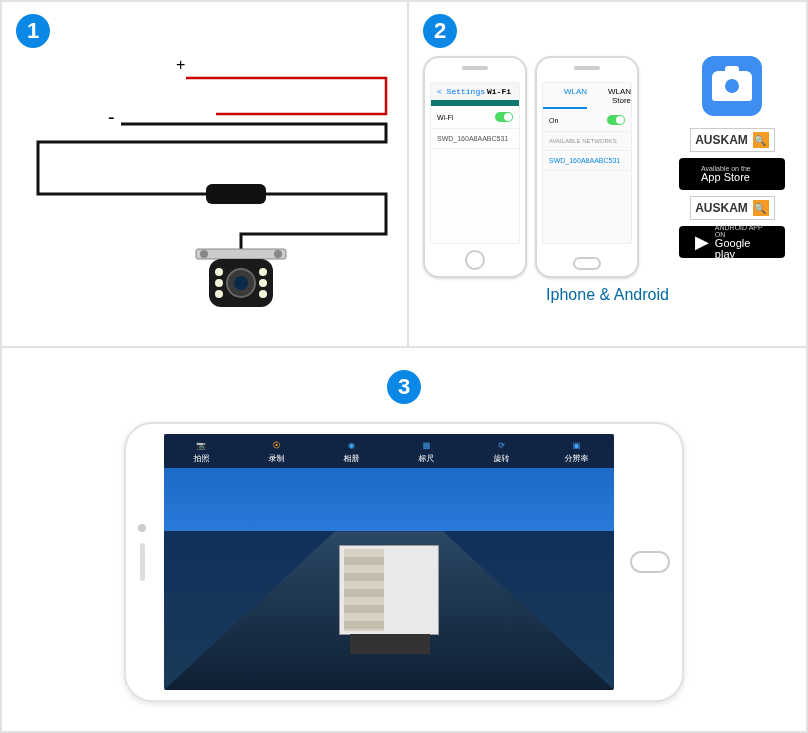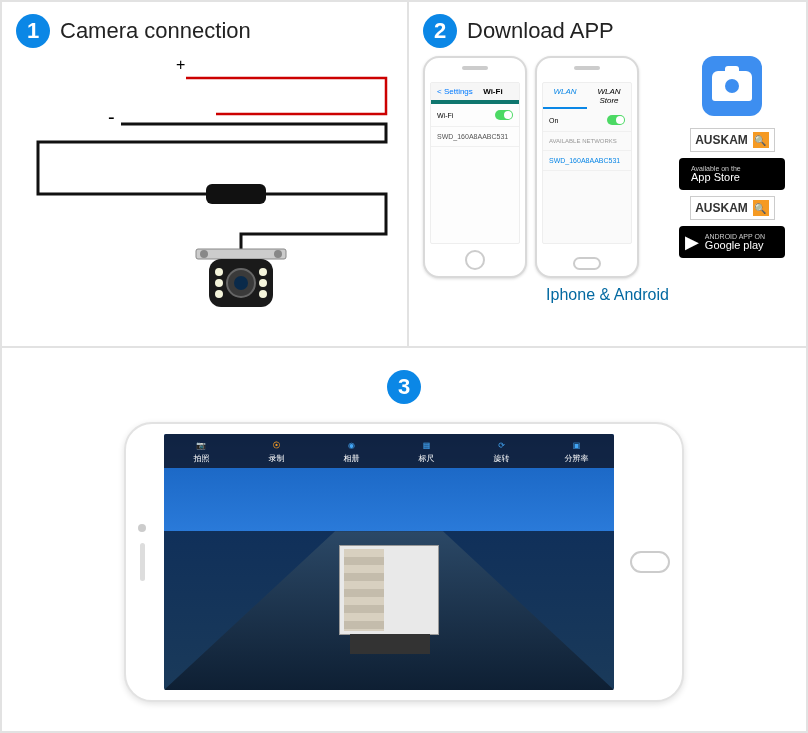--- a/index.html
+++ b/index.html
@@ -20,39 +20,39 @@
   .plus-label { position: absolute; top: 2px; left: 160px; font-size: 16px; }
   .minus-label { position: absolute; top: 52px; left: 92px; font-size: 20px; }
   
   
   .phones-row { display: flex; gap: 8px; margin-top: 8px; align-items: flex-start; }
   .phone { width: 104px; height: 222px; border: 2px solid #d9d9d9; border-radius: 16px; background: #fff; position: relative; box-shadow: 0 1px 3px rgba(0,0,0,.15); }
   .phone .speaker { position: absolute; top: 8px; left: 50%; transform: translateX(-50%); width: 26px; height: 4px; background: #ccc; border-radius: 2px; }
   .phone .home-btn { position: absolute; bottom: 6px; left: 50%; transform: translateX(-50%); width: 20px; height: 20px; border: 2px solid #ccc; border-radius: 50%; }
   .phone .home-btn.rect { width: 28px; height: 13px; border-radius: 7px; }
   .phone .screen { position: absolute; top: 24px; left: 5px; right: 5px; bottom: 32px; background: #fdfdfd; border: 1px solid #eee; border-radius: 2px; overflow: hidden; }
-  .wifi-header { background: #f6f6f6; padding: 4px 6px; font-size: 8px; border-bottom: 4px solid #0f766e; display: flex; justify-content: space-between; }
+  .wifi-header { background: #f6f6f6; padding: 4px 6px; font-size: 8px; border-bottom: 6px solid #0f766e; display: flex; justify-content: space-between; font-family: Liberation Mono, monospace; }
   .wifi-header .back { color: #007aff; }
   .wifi-header .title { font-weight: bold; }
   .wifi-item { padding: 6px; font-size: 7px; border-bottom: 1px solid #f0f0f0; display: flex; justify-content: space-between; align-items: center; }
   .toggle { width: 18px; height: 10px; background: #4cd964; border-radius: 5px; position: relative; }
   .toggle::after { content: ''; position: absolute; right: 1px; top: 1px; width: 8px; height: 8px; background: #fff; border-radius: 50%; }
   .wifi-net { color: #555; }
   .phone-android .screen { background: #fafafa; }
   .tab-row { display: flex; font-size: 8px; }
-  .tab-row div { flex: 1; text-align: center; padding: 4px 0; font-style: italic; }
+  .tab-row div { flex: 1; text-align: right; padding: 4px 0; }
   .tab-active { color: #0b87e6; border-bottom: 2px solid #0b87e6; }
   .badges-col { display: flex; flex-direction: column; gap: 6px; width: 120px; align-items: center; margin-left: auto; }
   .app-icon { width: 60px; height: 60px; background: #3d8ef0; border-radius: 12px; display: flex; align-items: center; justify-content: center; margin-bottom: 6px; }
   .app-icon-inner { width: 40px; height: 30px; background: #fff; border-radius: 6px 6px 3px 3px; position: relative; }
   .app-icon-inner::before { content: ''; position: absolute; top: -5px; left: 13px; width: 14px; height: 8px; background: #fff; border-radius: 3px 3px 0 0; }
   .app-icon-inner::after { content: ''; position: absolute; top: 8px; left: 13px; width: 14px; height: 14px; background: #3d8ef0; border-radius: 50%; }
   .auskam-badge { width: 85px; height: 24px; background: #fff; border: 1px solid #ccc; display: flex; align-items: center; justify-content: center; font-size: 12px; font-weight: bold; color: #333; }
   .auskam-badge .sq { width: 16px; height: 16px; background: #f59a23; margin-left: 5px; display: flex; align-items: center; justify-content: center; color: #fff; font-size: 10px; }
-  .store-badge { width: 106px; height: 32px; background: #000; border-radius: 4px; color: #fff; display: flex; align-items: center; padding: 0 6px; gap: 6px; }
+  .store-badge { width: 106px; height: 32px; background: #000; border-radius: 4px; color: #fff; display: flex; align-items: center; padding: 0 16px; gap: 6px; }
   .store-badge .icn { font-size: 18px; }
   .store-badge .txt { display: flex; flex-direction: column; line-height: 1; }
   .store-badge .txt small { font-size: 7px; color: #ccc; }
   .store-badge .txt span { font-size: 11px; }
   .platform-label { text-align: center; font-size: 16px; margin-top: 8px; color: #0369a1; }
 
   
   .horiz-phone { width: 560px; height: 280px; border: 2px solid #e2e2e2; border-radius: 28px; background: #fff; margin: 18px auto 0; position: relative; box-shadow: 0 2px 6px rgba(0,0,0,.12); }
   .horiz-phone .speaker-h { position: absolute; left: 14px; top: 50%; transform: translateY(-50%); width: 5px; height: 38px; background: #ddd; border-radius: 3px; }
   .horiz-phone .cam-h { position: absolute; left: 12px; top: 100px; width: 8px; height: 8px; background: #ccc; border-radius: 50%; }
@@ -71,21 +71,20 @@
 </style>
 </head>
 <body>
 
 <div class="container">
   <div class="top-row">
 
     <div class="panel panel-1">
       <div class="heading">
         <div class="step-num">1</div>
-        <div class="step-title">Camera connection</div>
       </div>
       <div class="diagram">
         <span class="plus-label">+</span>
         <span class="minus-label">-</span>
         <svg width="380" height="270">
 
           <path d="M 170 24 L 370 24 L 370 60 L 200 60" stroke="#cc0000" stroke-width="2.5" fill="none"></path>
 
           <path d="M 105 70 L 370 70 L 370 88 L 22 88 L 22 140 L 190 140" stroke="#111" stroke-width="3" fill="none"></path>
 
@@ -107,21 +106,20 @@
           <circle cx="247" cy="218" r="4" fill="#f5f5dc"></circle>
           <circle cx="247" cy="229" r="4" fill="#f5f5dc"></circle>
           <circle cx="247" cy="240" r="4" fill="#f5f5dc"></circle>
         </svg>
       </div>
     </div>
 
     <div class="panel panel-2">
       <div class="heading">
         <div class="step-num">2</div>
-        <div class="step-title">Download APP</div>
       </div>
       <div class="phones-row">
 
         <div class="phone">
           <div class="speaker"></div>
           <div class="screen">
             <div class="wifi-header">
               <span class="back">&lt; Settings</span>
               <span class="title">Wi-Fi</span>
               <span></span>

